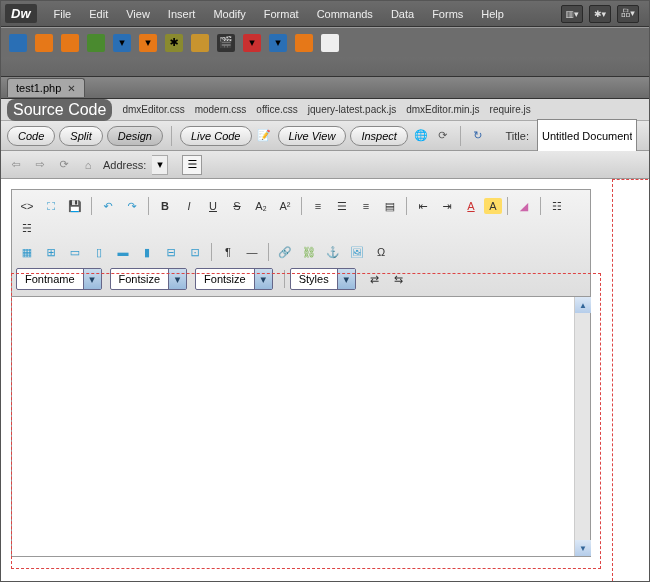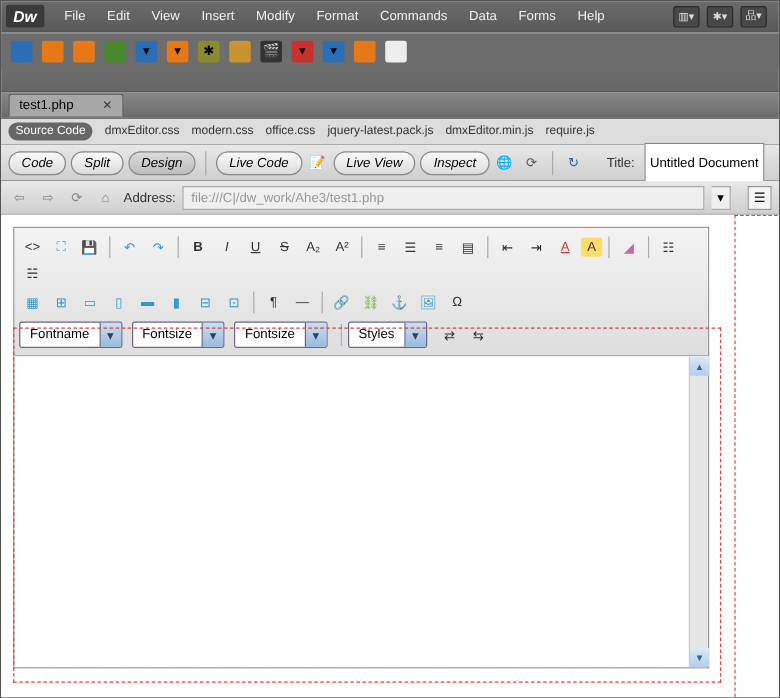--- a/index.html
+++ b/index.html
@@ -10,24 +10,24 @@
 .menubar .menu-item { padding: 4px 9px; cursor: pointer; }
 .menubar .right-icons { margin-left: auto; display: flex; gap: 6px; padding-right: 6px; }
 .ricon { width: 22px; height: 18px; background: #484848; border: 1px solid #2a2a2a; border-radius: 2px; display: flex; align-items: center; justify-content: center; color: #ddd; font-size: 9px; cursor: pointer; }
 .insert-bar { background: linear-gradient(#7a7a7a,#666); height: 50px; border-bottom: 1px solid #333; }
 .insert-tabs { display: flex; padding-left: 8px; height: 20px; align-items: flex-end; }
 .insert-tab { background: #888; color: #222; padding: 3px 9px; margin-right: 1px; border-radius: 3px 3px 0 0; cursor: pointer; font-size: 10px; border: 1px solid #555; border-bottom: none; }
 .insert-tab.active { background: #b8b8b8; font-weight: bold; }
 .insert-icons { background: #6d6d6d; height: 30px; display: flex; align-items: center; padding: 0 8px; gap: 8px; border-top: 1px solid #999; }
 .iicon { width: 18px; height: 18px; border-radius: 2px; cursor: pointer; display: flex; align-items: center; justify-content: center; font-size: 11px; }
 .doc-tab-bar { background: linear-gradient(#878787,#6b6b6b); height: 22px; display: flex; align-items: center; padding-left: 6px; border-bottom: 1px solid #333; }
-.doc-tab { background: #a7a7a7; padding: 3px 8px; border-radius: 3px 3px 0 0; display: flex; align-items: center; gap: 24px; cursor: pointer; border: 1px solid #555; border-bottom: none; }
+.doc-tab { background: #a7a7a7; padding: 3px 8px; border-radius: 3px 3px 0 0; display: flex; align-items: center; gap: 6px; cursor: pointer; border: 1px solid #555; border-bottom: none; }
 .doc-tab .x { cursor: pointer; font-size: 10px; color: #333; }
 .related-bar { background: #dcdcdc; height: 22px; display: flex; align-items: center; padding: 0 6px; gap: 10px; border-bottom: 1px solid #aaa; }
-.src-badge { background: #666; color: #fff; padding: 2px 6px; border-radius: 8px; font-size: 10px; cursor: pointer; }
+.src-badge { background: #666; color: #fff; padding: 2px 6px; border-radius: 8px; font-size: 16px; cursor: pointer; }
 .rel-file { color: #333; cursor: pointer; font-size: 10px; }
 .view-toolbar { background: linear-gradient(#e8e8e8,#cfcfcf); height: 30px; display: flex; align-items: center; padding: 0 6px; gap: 4px; border-bottom: 1px solid #999; }
 .vbtn { background: linear-gradient(#fafafa,#dcdcdc); border: 1px solid #888; border-radius: 10px; padding: 3px 10px; cursor: pointer; font-size: 11px; font-style: italic; }
 .vbtn.active { background: linear-gradient(#dcdcdc,#bcbcbc); }
 .vsep { width: 1px; height: 20px; background: #aaa; margin: 0 4px; }
 .tool-ic { width: 18px; height: 18px; display: flex; align-items: center; justify-content: center; cursor: pointer; color: #555; }
 .title-lbl { margin-left: auto; color: #333; }
 .title-input { width: 100px; height: 20px; border: 1px solid #888; padding: 16px 4px; margin-left: 4px; margin-right: 6px; }
 .addr-bar { background: linear-gradient(#e8e8e8,#cfcfcf); height: 28px; display: flex; align-items: center; padding: 0 6px; gap: 6px; border-bottom: 1px solid #999; }
 .nav-ic { width: 18px; height: 18px; display: flex; align-items: center; justify-content: center; color: #888; cursor: pointer; }
@@ -126,21 +126,20 @@
     <span class="title-lbl">Title:</span>
     <input class="title-input" value="Untitled Document" style="">
   </div>
 
   <div class="addr-bar">
     <div class="nav-ic">⇦</div>
     <div class="nav-ic">⇨</div>
     <div class="nav-ic">⟳</div>
     <div class="nav-ic">⌂</div>
     <span class="addr-lbl">Address:</span>
-    <input class="addr-input" value="file:///C|/dw_work/Ahe3/test1.php" style="">
     <div class="addr-drop">▾</div>
     <div class="opt-btn">☰</div>
   </div>
 
   <div class="editor-area">
     <div class="dashed-border dash-right"></div>
 
     <div class="rte-toolbar">
       <div class="rte-row">
         <div class="rte-btn">&lt;&gt;</div>

